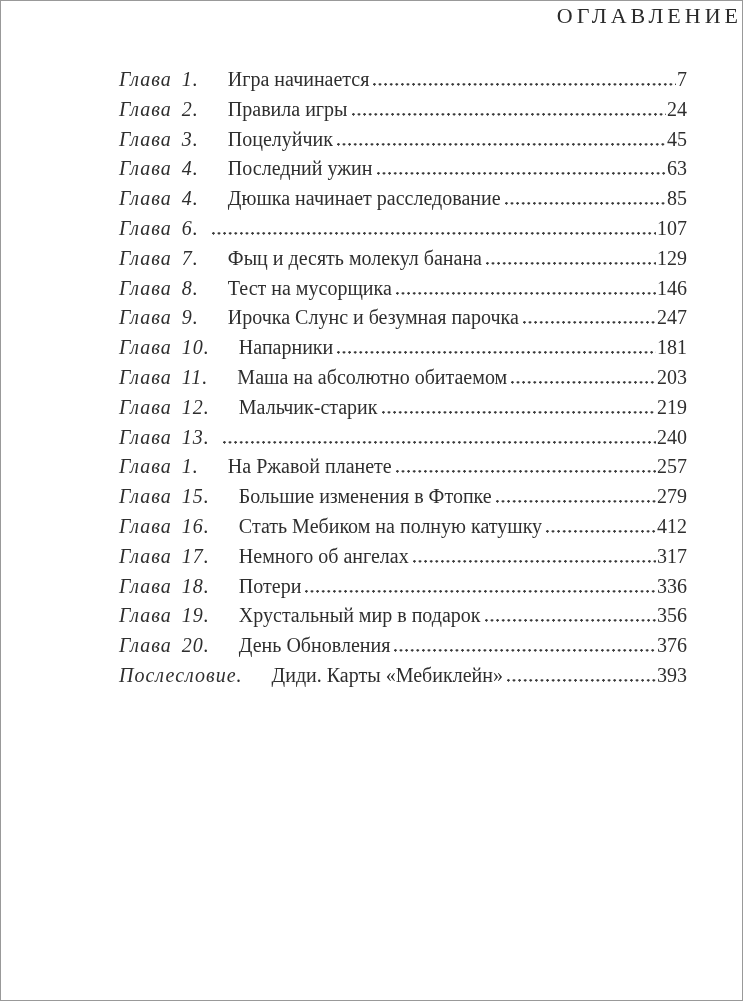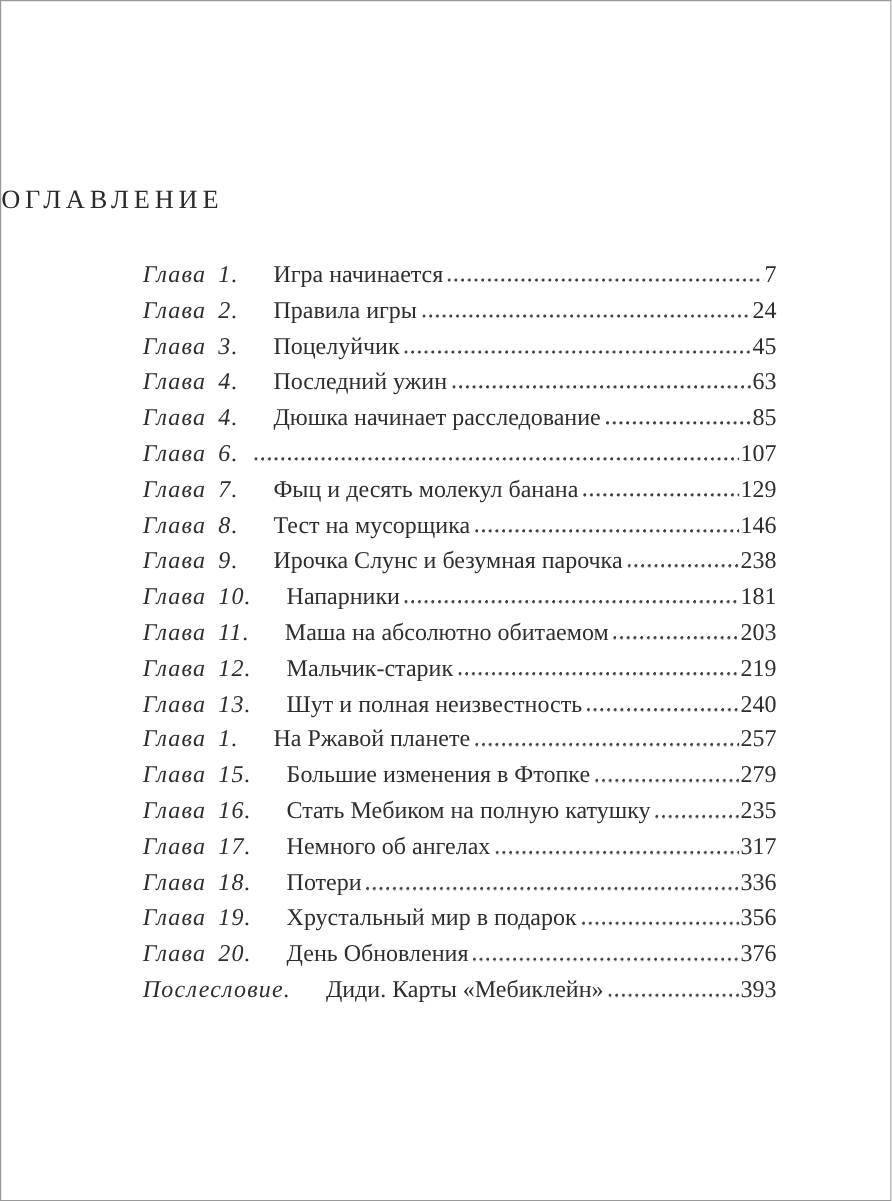--- a/index.html
+++ b/index.html
@@ -13,31 +13,30 @@
     height: 1001px;
     box-sizing: border-box;
     border: 1px solid #999999;
     background: #ffffff;
     font-family: "Liberation Serif", "DejaVu Serif", serif;
     color: #2e2e2e;
     overflow: hidden;
   }
   .title {
     margin: 0;
-    padding-top: 150px;
-    text-align: left;
+    text-align: right;
     font-size: 22px;
     font-weight: 400;
     letter-spacing: 4px;
     line-height: 30px;
     color: #2b2b2b;
   }
   .toc {
     margin-top: 34px;
-    padding: 0 95px 0 118px;
+    padding: 0 55px 0 118px;
   }
   .toc-row {
     display: flex;
     align-items: baseline;
     font-size: 20px;
     line-height: 29.8px;
     white-space: nowrap;
   }
   .chapter-label {
     font-style: italic;
@@ -123,21 +122,21 @@
         <span class="chapter-label">Глава 8.</span>
         <span class="chapter-title">Тест на мусорщика</span>
         <span class="dot-leader"></span>
         <span class="page-num">146</span>
       </div>
 
       <div class="toc-row">
         <span class="chapter-label">Глава 9.</span>
         <span class="chapter-title">Ирочка Слунс и безумная парочка</span>
         <span class="dot-leader"></span>
-        <span class="page-num">238</span>
+        <span class="page-num">247</span>
       </div>
 
       <div class="toc-row">
         <span class="chapter-label">Глава 10.</span>
         <span class="chapter-title">Напарники</span>
         <span class="dot-leader"></span>
         <span class="page-num">181</span>
       </div>
 
       <div class="toc-row">
@@ -149,21 +148,20 @@
 
       <div class="toc-row">
         <span class="chapter-label">Глава 12.</span>
         <span class="chapter-title">Мальчик-старик</span>
         <span class="dot-leader"></span>
         <span class="page-num">219</span>
       </div>
 
       <div class="toc-row">
         <span class="chapter-label">Глава 13.</span>
-        <span class="chapter-title">Шут и полная неизвестность</span>
         <span class="dot-leader"></span>
         <span class="page-num">240</span>
       </div>
 
       <div class="toc-row">
         <span class="chapter-label">Глава 1.</span>
         <span class="chapter-title">На Ржавой планете</span>
         <span class="dot-leader"></span>
         <span class="page-num">257</span>
       </div>
@@ -172,21 +170,21 @@
         <span class="chapter-label">Глава 15.</span>
         <span class="chapter-title">Большие изменения в Фтопке</span>
         <span class="dot-leader"></span>
         <span class="page-num">279</span>
       </div>
 
       <div class="toc-row">
         <span class="chapter-label">Глава 16.</span>
         <span class="chapter-title">Стать Мебиком на полную катушку</span>
         <span class="dot-leader"></span>
-        <span class="page-num">235</span>
+        <span class="page-num">412</span>
       </div>
 
       <div class="toc-row">
         <span class="chapter-label">Глава 17.</span>
         <span class="chapter-title">Немного об ангелах</span>
         <span class="dot-leader"></span>
         <span class="page-num">317</span>
       </div>
 
       <div class="toc-row">

